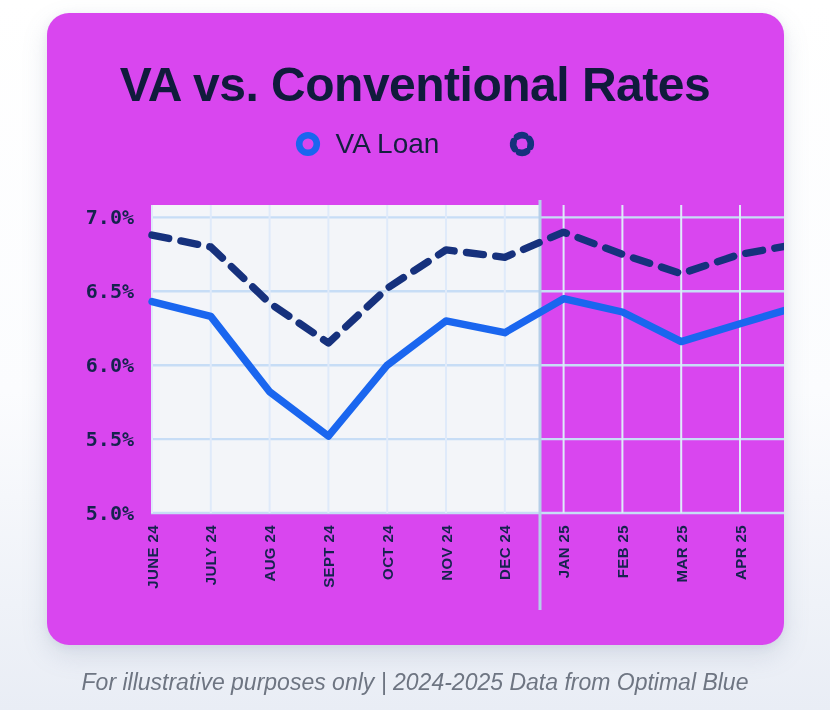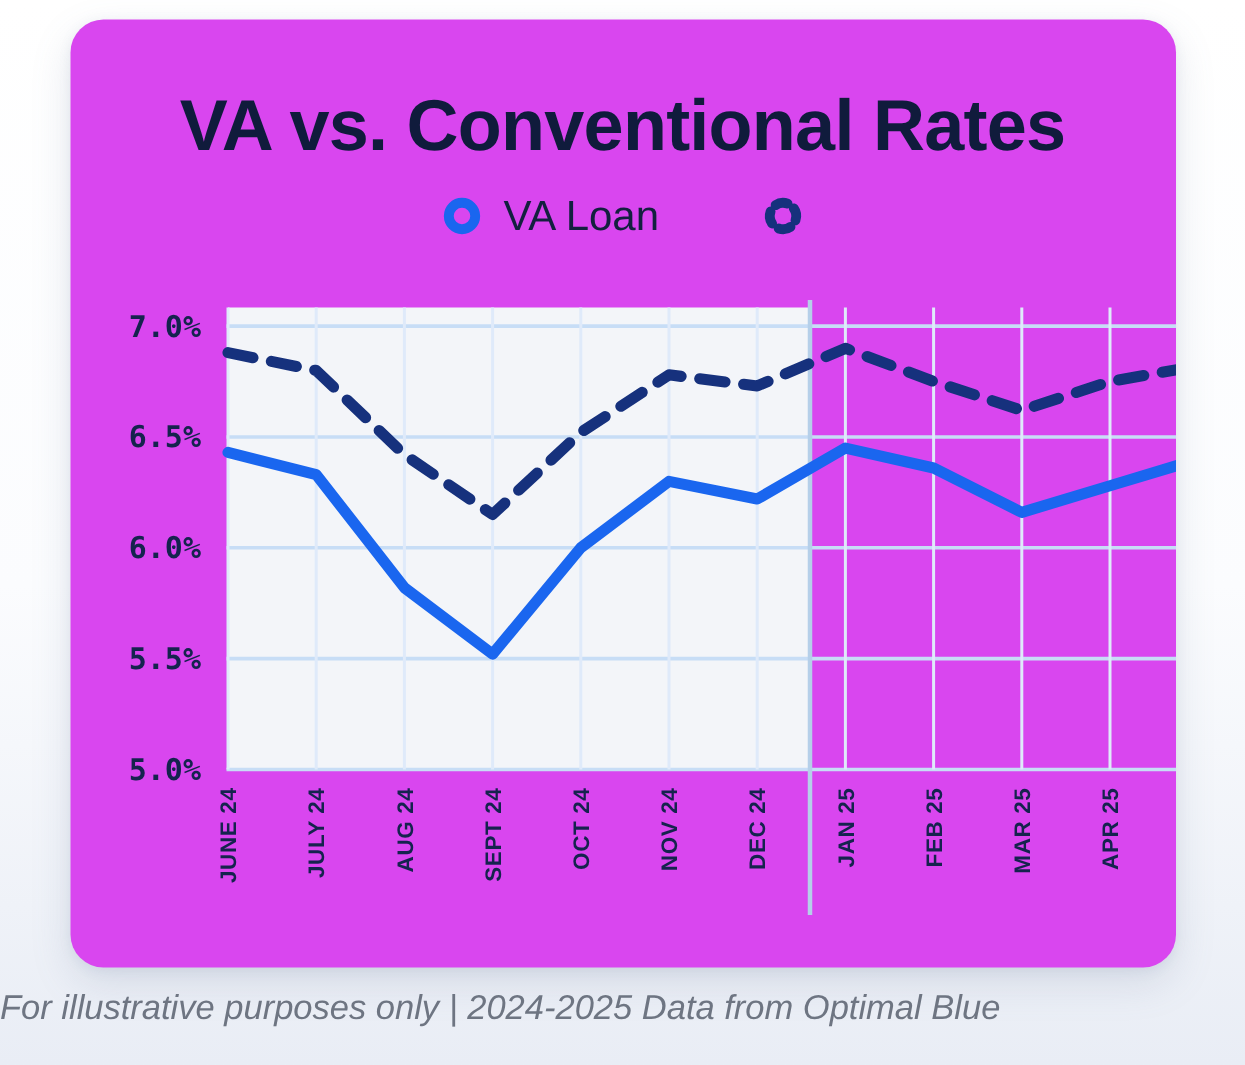--- a/index.html
+++ b/index.html
@@ -32,21 +32,22 @@
     align-items: center;
     gap: 68px;
     margin-top: 14px;
     height: 36px;
   }
   .legend-item { display: flex; align-items: center; gap: 13px; }
   .legend-label { font-size: 28px; font-weight: 500; color: #13203f; }
   .legend-marker { display: block; }
   .chart-svg { display: block; margin-top: 6px; }
   .footer-note {
-    margin-top: 13px;
+    text-align: center;
+    margin-top: 24px;
     font-size: 23px;
     font-style: italic;
     color: #6e7582;
   }
 </style>
 </head>
 <body>
 
 <div class="card">
   <h1 class="chart-title">VA vs. Conventional Rates</h1>

